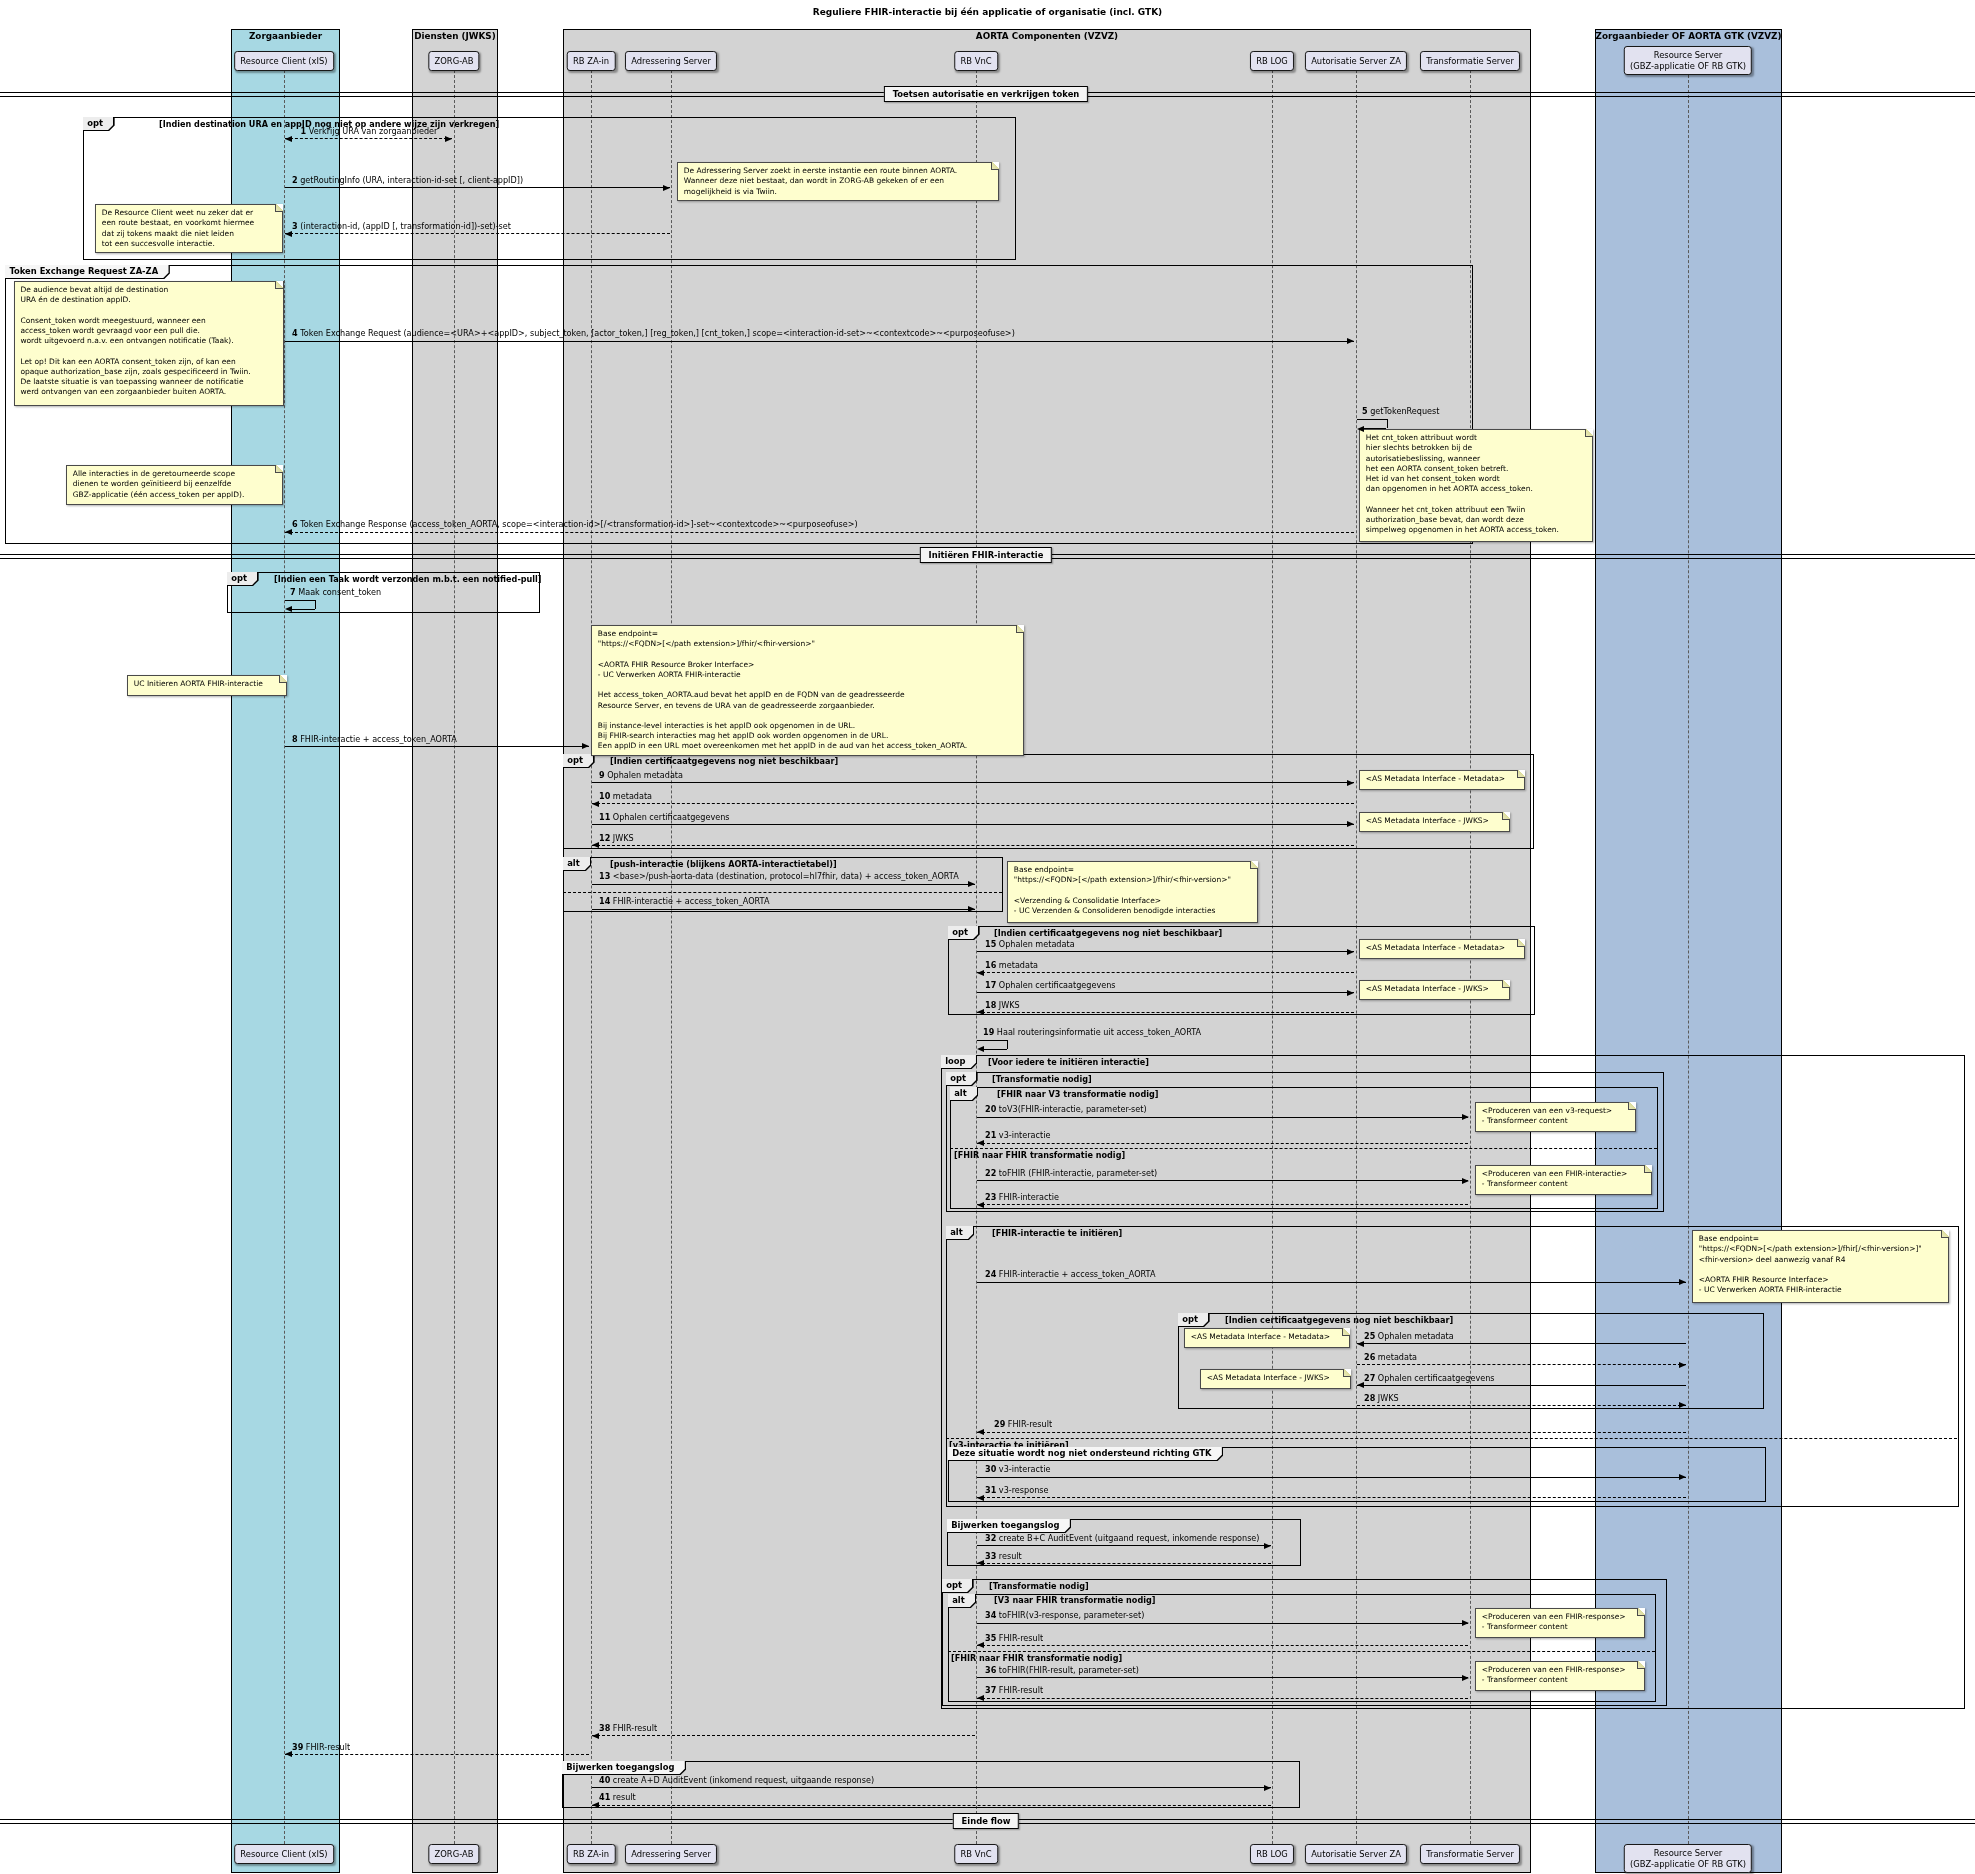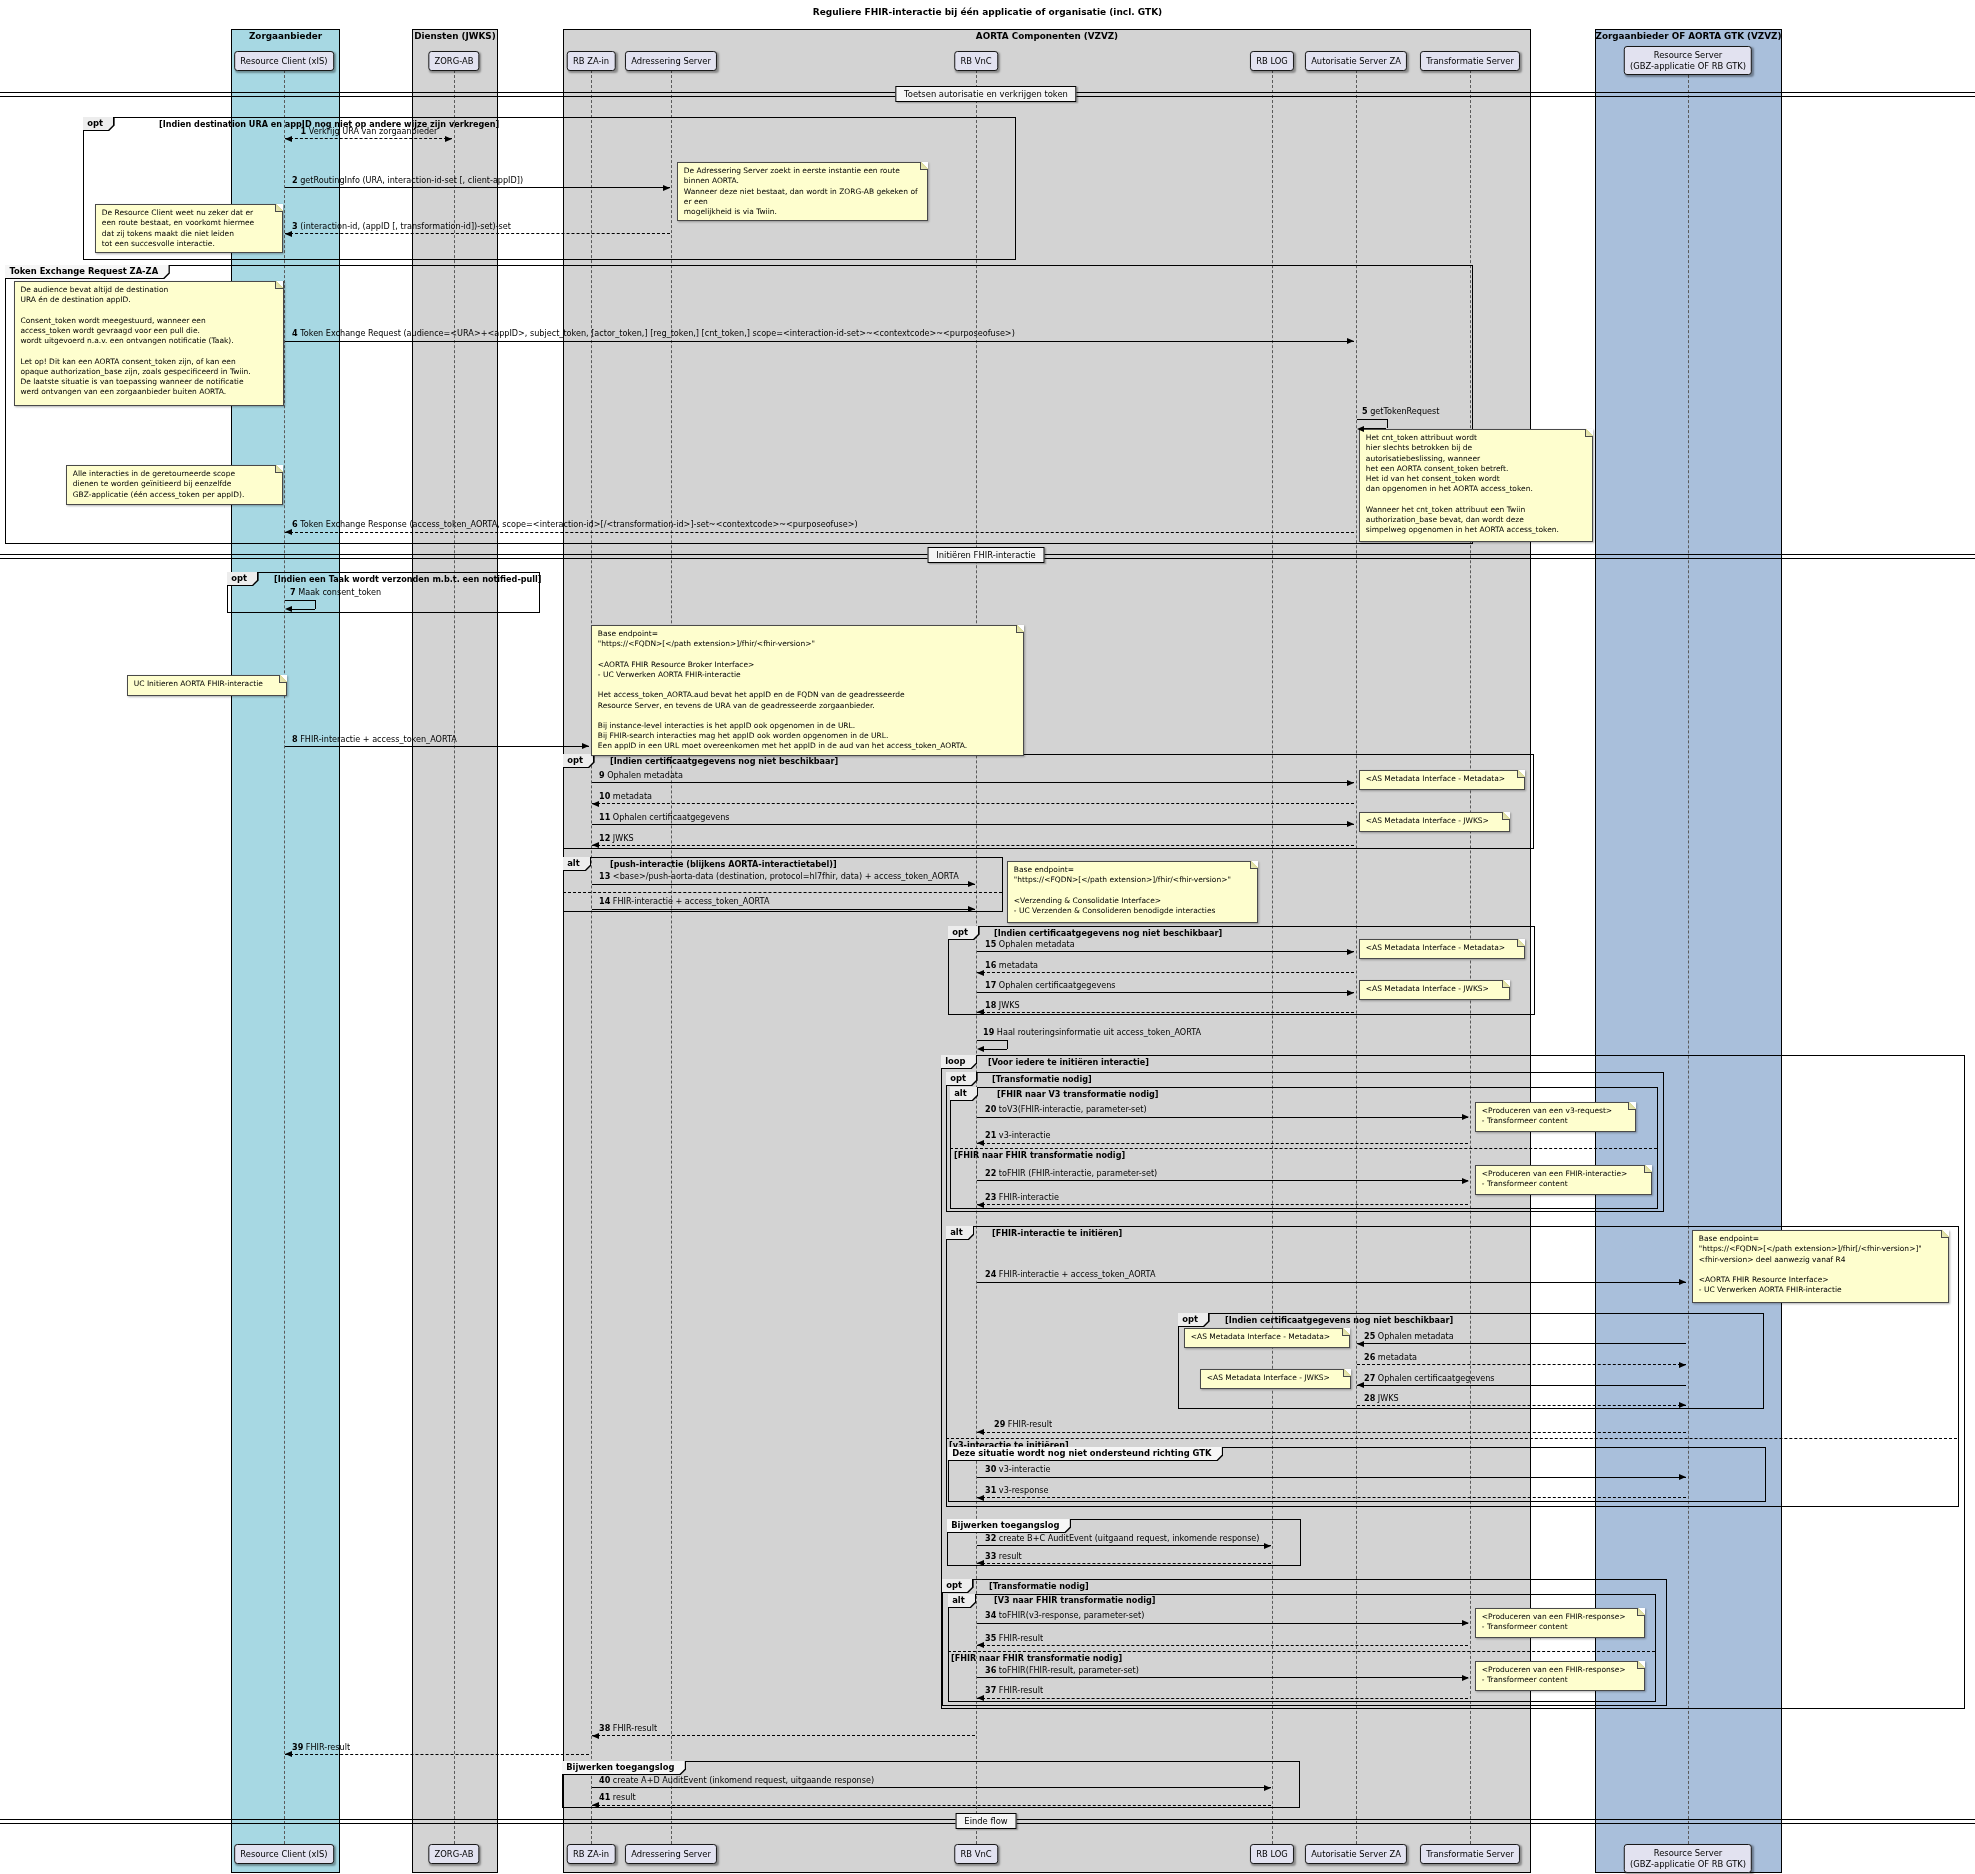--- a/index.html
+++ b/index.html
@@ -9,21 +9,21 @@
     font-weight:bold;font-size:9px;}
   .band{position:absolute;top:29px;height:1844px;border:0.6px solid #000;box-sizing:border-box;}
   .band-label{position:absolute;top:31px;font-weight:bold;font-size:8.8px;text-align:center;white-space:nowrap;}
   .lifeline{position:absolute;width:0;border-left:0.6px dashed #5a5a5a;}
   .pbox{position:absolute;background:#E2E2F0;border:1px solid #181818;border-radius:3.2px;
     box-shadow:1.3px 1.3px 1.9px rgba(0,0,0,.35);display:flex;align-items:center;justify-content:center;
     text-align:center;white-space:pre-line;padding:1.3px 5.2px;box-sizing:border-box;line-height:1.25;}
   .divider-line{position:absolute;left:0;width:1975px;height:2.6px;
     border-top:1.3px solid #000;border-bottom:1.3px solid #000;box-sizing:content-box;}
   .divider-box{position:absolute;transform:translateX(-50%);background:#F4F4F4;
-    border:1.3px solid #000;font-weight:normal;padding:1.9px 7.8px;white-space:nowrap;
+    border:1.3px solid #000;font-weight:bold;padding:1.9px 7.8px;white-space:nowrap;
     box-shadow:1.3px 1.3px 1.3px rgba(0,0,0,.3);}
   .frag{position:absolute;border:1.3px solid #000;box-sizing:border-box;}
   .frag-tag{position:absolute;left:-1.3px;top:-1.3px;background:#000;
     clip-path:polygon(0 0,100% 0,100% calc(100% - 5.8px),calc(100% - 5.8px) 100%,0 100%);}
   .frag-tag-in{position:relative;margin:0 1.3px 1.3px 0;background:#EDEDED;
     clip-path:polygon(0 0,100% 0,100% calc(100% - 5.2px),calc(100% - 5.2px) 100%,0 100%);
     font-weight:bold;padding:1.3px 10.4px 1.9px 4.5px;white-space:nowrap;}
   .frag-tag-in.grp{background:#F6F6F6;}
   .frag-cond{position:absolute;font-weight:bold;white-space:nowrap;font-size:8.1px;}
   .frag-else{position:absolute;border-top:1px dashed #000;}
@@ -158,21 +158,21 @@
       </div>
     </div>
     <div class="frag-cond" style="left: 994px; top: 1595px;">[V3 naar FHIR transformatie nodig]</div>
     <div class="frag-else" style="left: 948px; top: 1651px; width: 707px;"></div>
     <div class="frag-else-label" style="left: 951px; top: 1653px;">[FHIR naar FHIR transformatie nodig]</div>
     <div class="frag" style="left: 562px; top: 1761px; width: 738px; height: 47px;">
       <div class="frag-tag">
         <div class="frag-tag-in grp">Bijwerken toegangslog</div>
       </div>
     </div>
-    <div class="note" style="left: 677px; top: 162px; width: 251px; min-height: 38px;">De Adressering Server zoekt in eerste instantie een route binnen AORTA.
+    <div class="note" style="left: 677px; top: 162px; width: 322px; min-height: 38px;">De Adressering Server zoekt in eerste instantie een route binnen AORTA.
 Wanneer deze niet bestaat, dan wordt in ZORG-AB gekeken of er een
 mogelijkheid is via Twiin.</div>
     <div class="note" style="left: 95px; top: 204px; width: 188px; min-height: 49px;">De Resource Client weet nu zeker dat er
 een route bestaat, en voorkomt hiermee
 dat zij tokens maakt die niet leiden
 tot een succesvolle interactie.</div>
     <div class="note" style="left: 13.6px; top: 281px; width: 270px; min-height: 125px;">De audience bevat altijd de destination
 URA én de destination appID.
 
 Consent_token wordt meegestuurd, wanneer een

